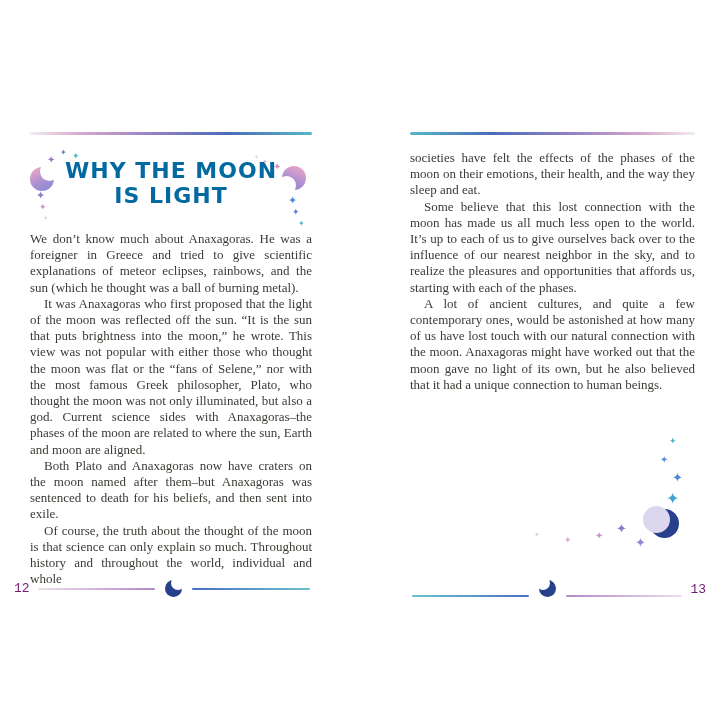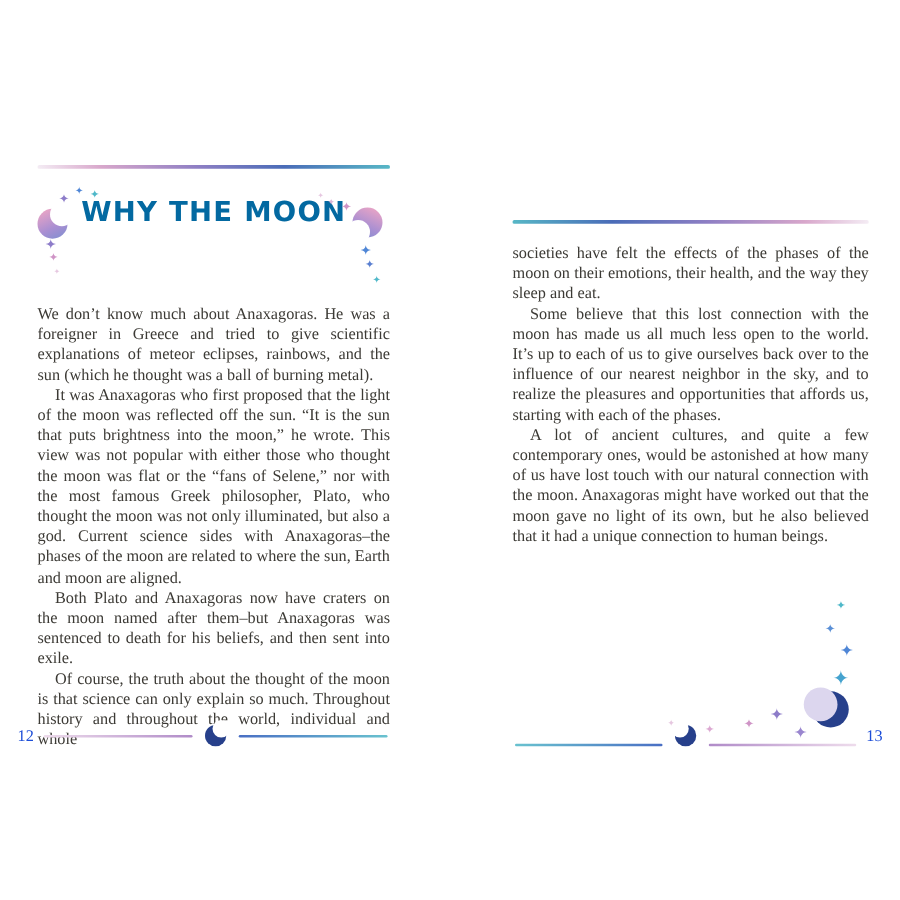--- a/index.html
+++ b/index.html
@@ -2,55 +2,55 @@
 <html><head>
 <meta charset="utf-8">
 <style>
   html,body { margin:0; padding:0; background:#ffffff; }
   .spread {
     position:relative; width:720px; height:720px; background:#ffffff;
     font-family:"Liberation Serif","DejaVu Serif",serif; overflow:hidden;
   }
   .page { position:absolute; top:132px; }
   .page-left  { left:30px;  width:282px; }
-  .page-right { left:410px; width:285px;margin-top:44px; }
+  .page-right { left:410px; width:285px; }
 
   .rule-top { height:3px; border-radius:2px; }
   .rule-top.l { background:linear-gradient(90deg,#f4ecf4 0%,#d8a7cb 18%,#8f7fc4 45%,#4a6cb8 70%,#57b7c6 100%); }
   .rule-top.r { background:linear-gradient(90deg,#57b7c6 0%,#4a6cb8 28%,#8f7fc4 55%,#d8a7cb 82%,#f4ecf4 100%); }
 
   .title-row { position:relative; height:96px; }
   .chapter-title {
     margin:0; padding-top:24px; text-align:center;
     font-family:"DejaVu Sans","Liberation Sans",sans-serif;
     font-weight:bold; font-size:22px; line-height:1.12;
     letter-spacing:1px; color:#0369a1;
   }
 
-  .body-text { color:#3c3a35; font-size:13px; line-height:16.2px; text-align:justify;margin-top:12px; }
+  .body-text { color:#3c3a35; font-size:13px; line-height:16.2px; text-align:justify; }
   .body-text p { margin:0; }
   .body-text p.indent { text-indent:14px; }
   .page-right .body-text { margin-top:15px; }
 
   
   .sparkle { position:absolute; font-family:"DejaVu Sans",sans-serif; line-height:1; }
 
   
   .crescent-grad { position:absolute; border-radius:50%; }
   .crescent-grad::after { content:""; position:absolute; border-radius:50%; background:#ffffff; }
   .moon-l { left:0; top:32px; width:24px; height:24px; background:linear-gradient(155deg,#e8a4c6 10%,#a98fd2 60%,#7d8fd0 100%); }
   .moon-l::after { width:19px; height:19px; top:-5px; right:-5px; }
   .moon-r { left:252px; top:31px; width:24px; height:24px; background:linear-gradient(205deg,#e8a4c6 10%,#a98fd2 60%,#7d8fd0 100%); }
   .moon-r::after { width:19px; height:19px; bottom:-5px; left:-5px; }
 
   
   .footer { position:absolute; top:580px; display:flex; align-items:center; }
   .footer-left  { left:14px;  width:296px; }
   .footer-right { left:412px; width:294px;align-items:flex-end; }
-  .pagenum { font-size:13px; color:#1d4ed8; flex:0 0 auto; }
+  .pagenum { font-size:13px; color:#701a75; flex:0 0 auto;font-family:Liberation Mono, monospace; }
   .fline { flex:1 1 auto; height:2px; border-radius:1px; }
   .fl-pink-purple { background:linear-gradient(90deg,#eedcec,#b08bc8); margin:0 10px 0 8px; }
   .fl-blue-teal   { background:linear-gradient(90deg,#4a6fc4,#69c2cf); margin:0 0 0 10px; }
   .fr-teal-blue   { background:linear-gradient(90deg,#69c2cf,#4a6fc4); margin:0 10px 0 0; }
   .fr-purple-pink { background:linear-gradient(90deg,#b08bc8,#eedcec); margin:0 8px 0 10px; }
 
   .crescent-navy { position:relative; flex:0 0 auto; width:17px; height:17px; border-radius:50%; background:#27408b; }
   .crescent-navy::after { content:""; position:absolute; width:14px; height:14px; border-radius:50%; background:#ffffff; }
   .cn-left::after  { top:-4px; right:-3px; }
   .cn-right::after { top:-4px; left:-3px; }
@@ -73,20 +73,21 @@
       <span class="crescent-grad moon-l"></span>
       <span class="sparkle" style="left:17px;top:20px;font-size:10px;color:#8d7cc9;">✦</span>
       <span class="sparkle" style="left:30px;top:14px;font-size:8px;color:#4f86d6;">✦</span>
       <span class="sparkle" style="left:42px;top:17px;font-size:9px;color:#4fb8c9;">✦</span>
       <span class="sparkle" style="left:6px;top:55px;font-size:11px;color:#8d7cc9;">✦</span>
       <span class="sparkle" style="left:9px;top:68px;font-size:9px;color:#cf94c6;">✦</span>
       <span class="sparkle" style="left:13px;top:80px;font-size:6px;color:#e6c7e0;">✦</span>
 
       <h1 class="chapter-title">
         <span>WHY THE MOON</span><br>
+        <span>IS LIGHT</span>
       </h1>
 
       <span class="sparkle" style="left:224px;top:19px;font-size:6px;color:#e6c7e0;">✦</span>
       <span class="sparkle" style="left:232px;top:24px;font-size:7px;color:#dcb6d8;">✦</span>
       <span class="sparkle" style="left:243px;top:27px;font-size:10px;color:#cf94c6;">✦</span>
       <span class="sparkle" style="left:252px;top:34px;font-size:11px;color:#8d7cc9;">✦</span>
       <span class="crescent-grad moon-r"></span>
       <span class="sparkle" style="left:258px;top:60px;font-size:11px;color:#4f86d6;">✦</span>
       <span class="sparkle" style="left:262px;top:73px;font-size:9px;color:#5a7fd0;">✦</span>
       <span class="sparkle" style="left:268px;top:85px;font-size:8px;color:#4fb8c9;">✦</span>

